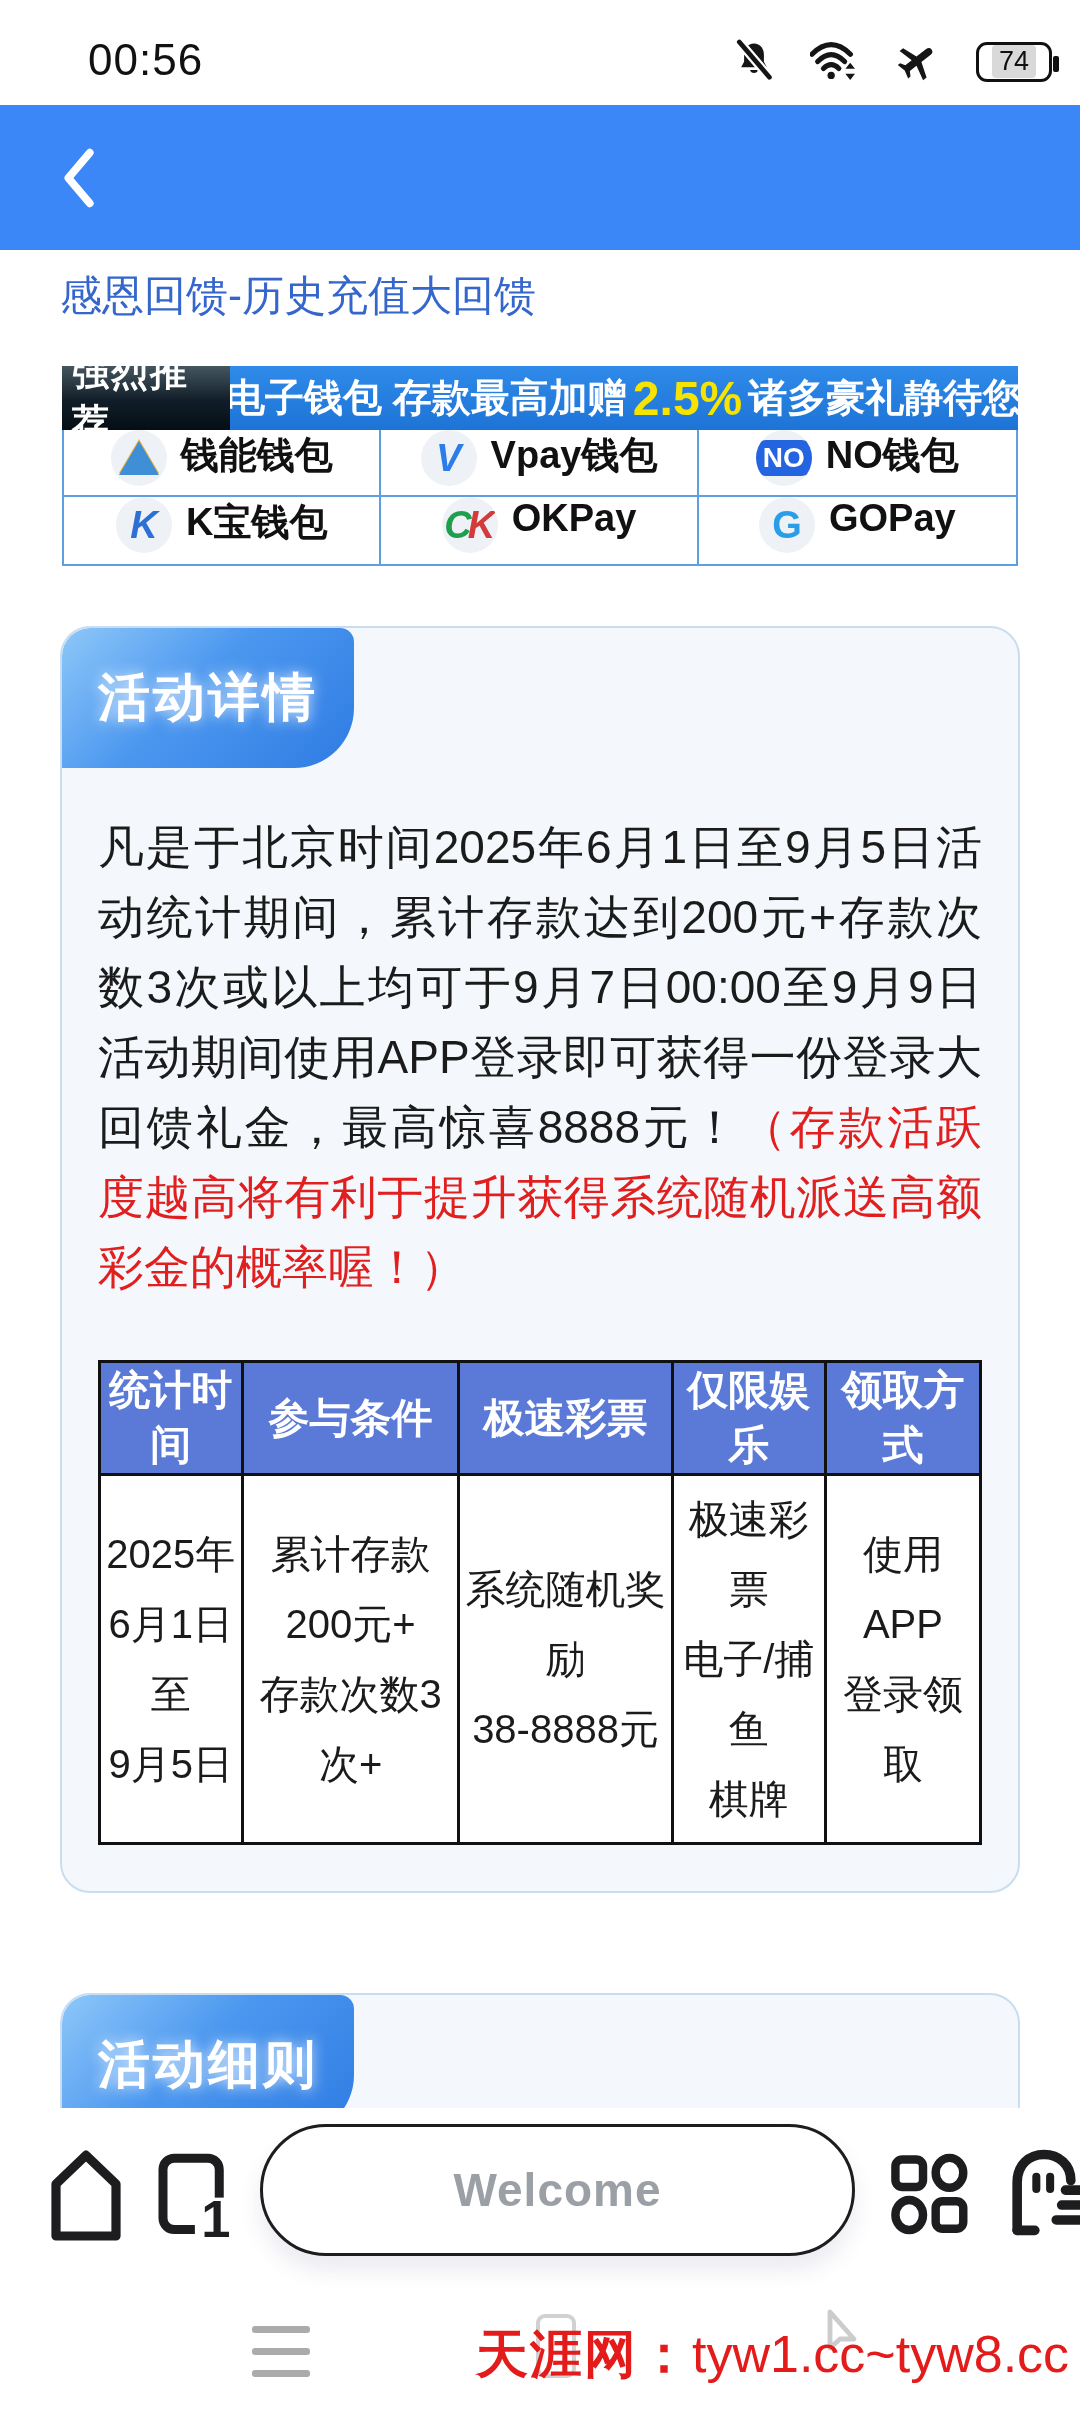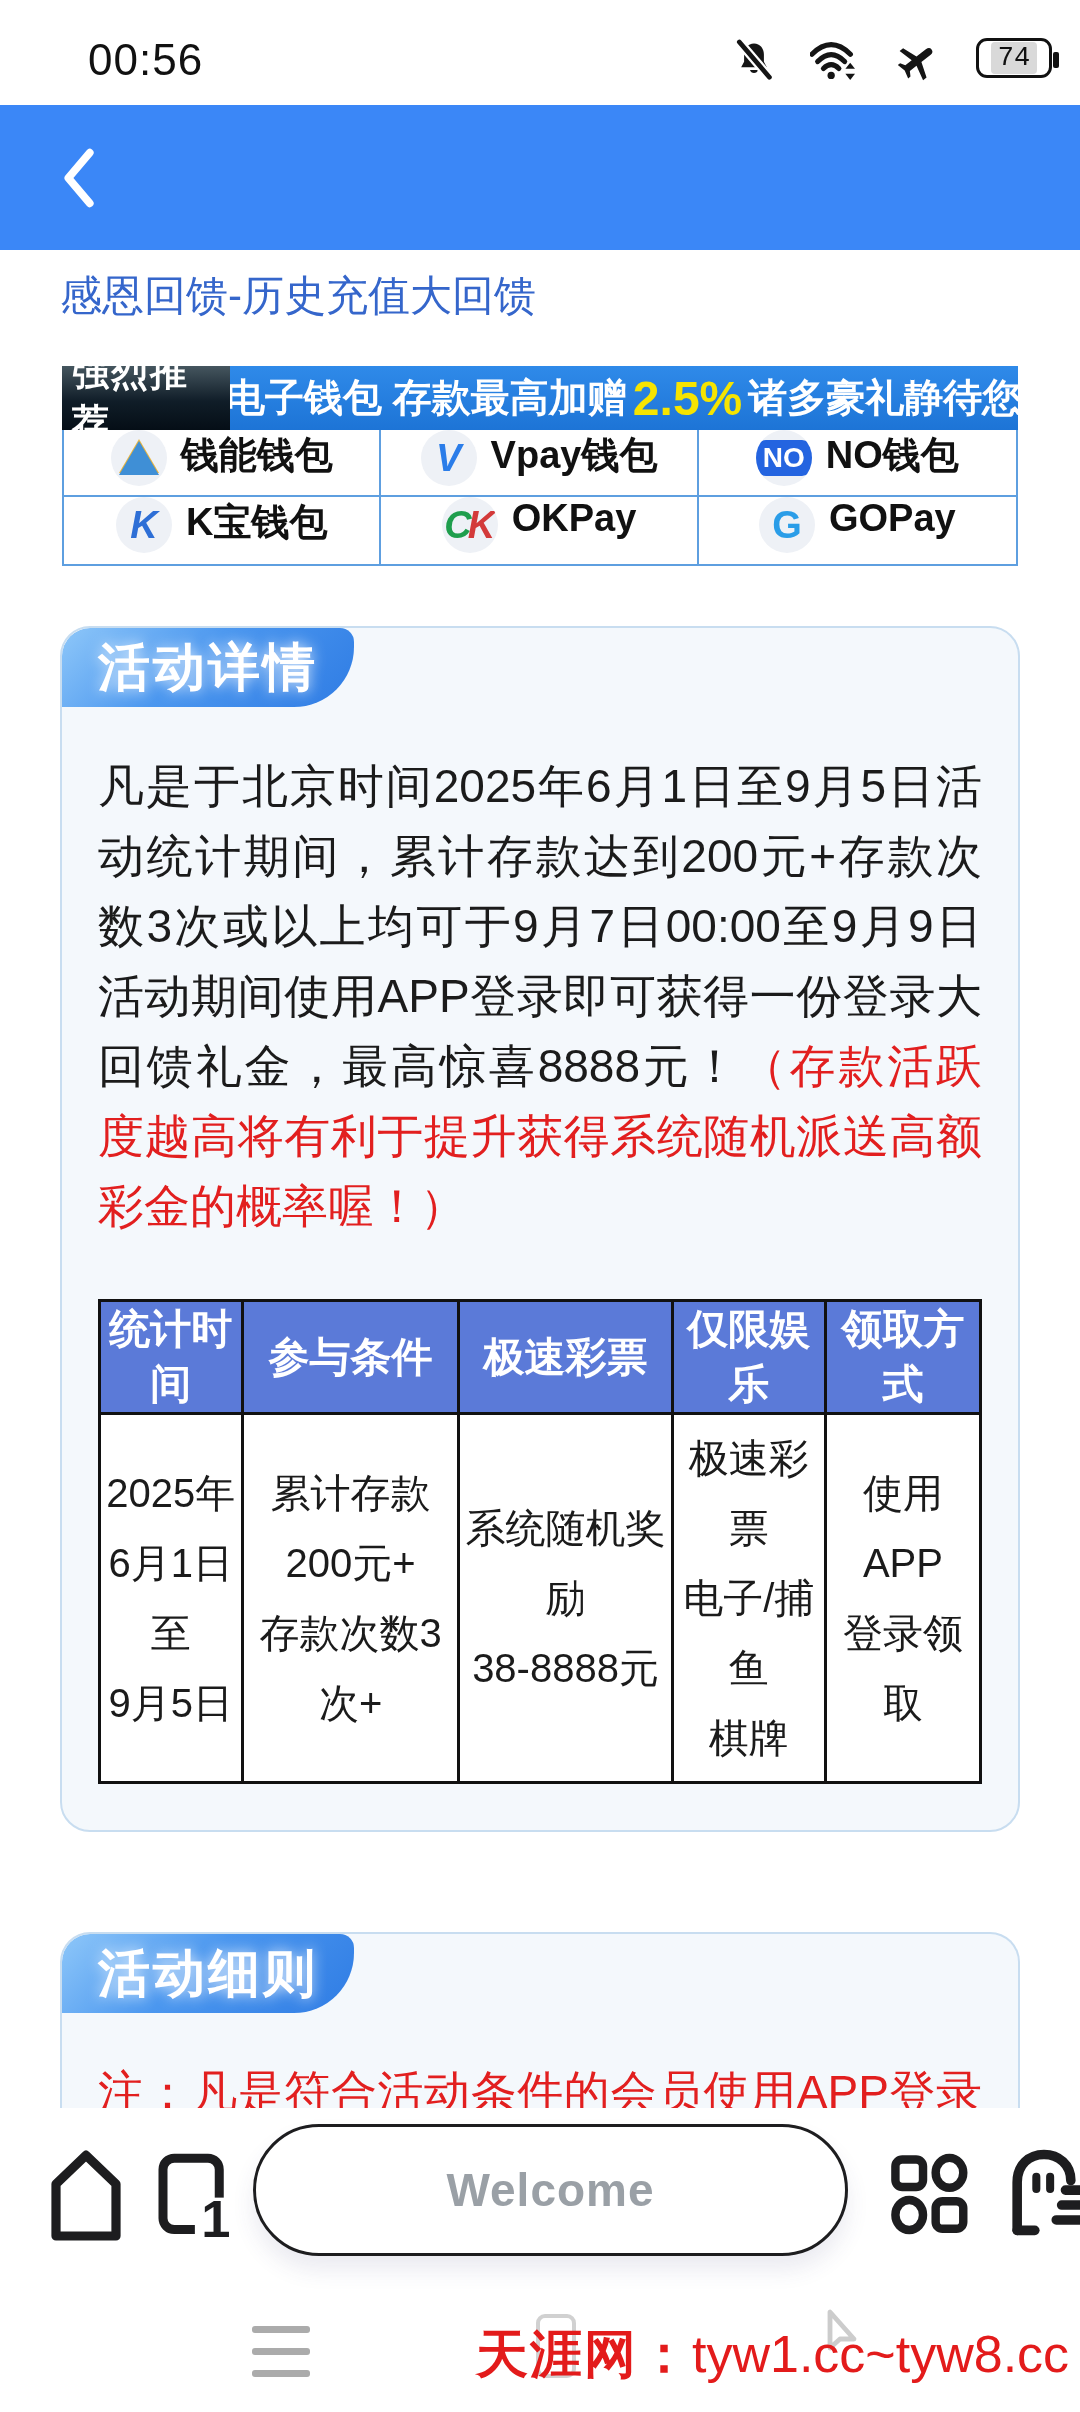--- a/index.html
+++ b/index.html
@@ -8,21 +8,21 @@
   .screen {
     position:relative; width:1080px; height:2412px; margin:0 auto;
     background:#ffffff; overflow:hidden;
   }
   
   .statusbar {
     height:105px; display:flex; align-items:center; justify-content:space-between;
     padding:14px 28px 0 88px; background:#fff;
   }
   .time { font-size:44px; color:#111; letter-spacing:1px; }
-  .sb-icons { display:flex; align-items:flex-start; gap:34px;font-family:Liberation Mono, monospace; }
+  .sb-icons { display:flex; align-items:flex-end; gap:34px; }
   .sb-icons svg { display:block; }
   .battery { position:relative; width:76px; height:40px; border:3px solid #111; border-radius:11px;
     display:flex; align-items:center; justify-content:center; }
   .battery .lvl { background:#d9d9d9; border-radius:4px; padding:1px 7px; font-size:27px; color:#111; }
   .battery .nub { position:absolute; right:-10px; top:11px; width:6px; height:16px; background:#111; border-radius:2px; }
   
   .appbar { position:relative; height:145px; background:#3b87f7; display:flex; align-items:center; }
   .back { position:absolute; left:52px; top:38px; width:64px; height:70px; display:flex; align-items:center; }
   .appbar-title { width:100%; text-align:center; color:#fff; font-size:52px; font-weight:bold; letter-spacing:3px; }
   
@@ -46,41 +46,41 @@
   .wallet-name { font-size:38px; font-weight:bold; color:#111; }
   .logo-chip { width:56px; height:56px; border-radius:50%; background:#eef1f6; display:flex; align-items:center; justify-content:center; overflow:hidden; }
   .logo-letter { font-weight:900; font-style:italic; font-size:38px; line-height:1; }
   .logo-v { color:#2b7de9; } .logo-k { color:#2e6fd6; } .logo-g { color:#2a9de8; font-style:normal; }
   .logo-no { background:#2464e0; color:#fff; font-size:28px; font-weight:bold; border-radius:10px; padding:4px 7px; font-style:normal; line-height:1; }
   .logo-c { color:#1f9e4d; } .logo-kk { color:#d33a3a; margin-left:-4px; }
   .tri { width:0; height:0; border-left:20px solid transparent; border-right:20px solid transparent; border-bottom:34px solid #3f8fd6;
     filter:drop-shadow(0 -2px 0 #e8b43c); }
   
   .card { margin:60px 60px 0; background:#f4f8fc; border:2px solid #c8ddf0; border-radius:30px; overflow:hidden; }
-  .card-badge { width:292px; height:79px; display:flex; align-items:center; justify-content:center;
+  .card-badge { width:292px; height:140px; display:flex; align-items:center; justify-content:center;
     background:linear-gradient(135deg,#8ec7f9 0%,#4b97ef 45%,#2f7ce4 100%);
     border-radius:28px 14px 60px 0; color:#fff; font-size:52px; font-weight:bold; letter-spacing:3px;
     text-shadow:0 0 14px rgba(255,255,255,.85); }
   .card-body { padding:44px 36px 46px; }
   .para { font-size:46px; line-height:70px; color:#1b1b1b; text-align:justify; }
   .red { color:#e21f1f; }
   .rules-card { margin-top:100px; border-radius:30px 30px 0 0; border-bottom:none; }
   
   .promo-table { width:100%; margin-top:58px; border-collapse:collapse; table-layout:fixed; background:#fff; }
   .promo-table th, .promo-table td { border:3px solid #111; text-align:center; vertical-align:middle; }
   .promo-table th { background:#5b7ad8; color:#fff; font-size:41px; font-weight:bold; height:88px; padding:0 4px; }
   .promo-table td { font-size:40px; color:#1b1b1b; height:300px; line-height:70px; white-space:pre-line; padding:8px 4px; }
   .col-time{width:16.2%}.col-cond{width:24.6%}.col-bonus{width:24.2%}.col-games{width:17.4%}.col-claim{width:17.6%}
   
   .bottomnav { position:absolute; left:0; top:2108px; width:1080px; height:304px; background:#fff; }
   .nav-row { position:relative; height:170px; display:flex; align-items:center; }
   .nav-icon { position:absolute; display:flex; align-items:center; justify-content:center; }
   .home-i { left:38px; top:30px; } .tabs-i { left:148px; top:30px; }
   .grid-i { left:882px; top:30px; } .me-i { left:998px; top:30px; }
-  .addr-pill { position:absolute; left:253px; top:16px; width:595px; height:132px; background:#fff;
+  .addr-pill { position:absolute; left:260px; top:16px; width:595px; height:132px; background:#fff;
     border:3px solid #1d1d1f; border-radius:66px; display:flex; align-items:center; justify-content:center;
     box-shadow:0 14px 22px rgba(60,60,120,.10); }
   .addr-text { color:#9aa0a6; font-size:46px; font-weight:bold; letter-spacing:1px; }
   
   .handle { position:absolute; left:252px; top:218px; width:58px; display:flex; flex-direction:column; gap:15px; }
   .handle span { height:7px; background:#ababab; border-radius:3px; }
   .watermark { position:absolute; left:476px; top:212px; white-space:nowrap; font-size:52px; color:#e31b1b;text-align:right; }
   .watermark .wm-bold { font-weight:bold; letter-spacing:2px; }
   .ghost-phone { position:absolute; left:536px; top:206px; width:40px; height:64px; border:4px solid #9a9a9a;
     border-radius:9px; opacity:.45; }

